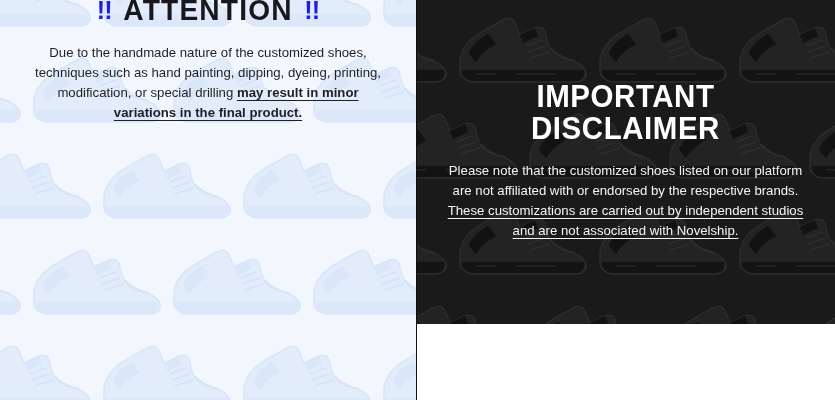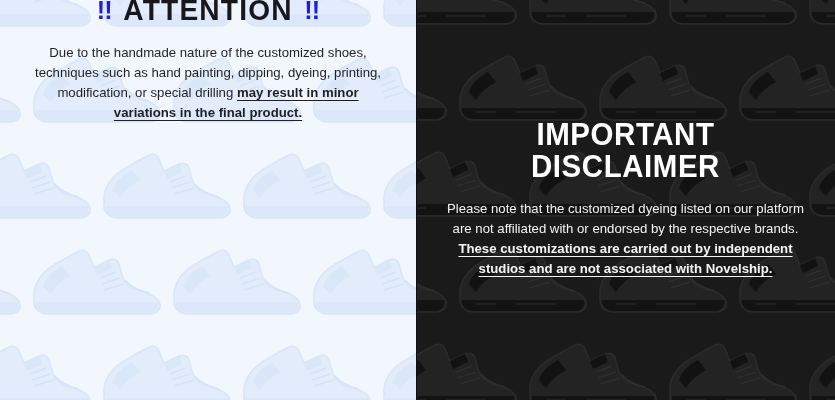--- a/index.html
+++ b/index.html
@@ -17,21 +17,21 @@
   
   #left-panel {
     width:416px; height:400px;
     position:relative;
     background:#f2f7fe;
     overflow:hidden;
     display:flex; align-items:flex-start; justify-content:center;
   }
   
   #right-panel {
-    width:419px; height:400px;
+    width:419px; height:324px;
     position:relative;
     background:#1a1a1a;
     overflow:hidden;
     display:flex; align-items:center; justify-content:flex-end;
   }
 
   .pattern {
     position:absolute;
     top:0; left:0; right:0; bottom:0;
     pointer-events:none;
@@ -98,21 +98,21 @@
   }
   .disc-head .l2 { display:block; }
 
   .body-light {
     font-size:13.2px;
     line-height:1.52;
     color:#f4f4f4;
     font-weight:400;
   }
   .body-light .em {
-    font-weight:bold;
+    font-weight:normal;
     text-decoration:underline;
     text-underline-offset:2.5px;
     text-decoration-thickness:1.2px;
   }
 
   .divider {
     position:absolute;
     left:416px; top:0;
     width:1px; height:400px;
     background:#0d0f14;
@@ -223,18 +223,18 @@
           <use href="#sneakerD" x="390" y="340"></use>
         </g>
       </svg>
     </div>
 
     <div class="content">
       <div class="disc-head">
         <span class="l1">IMPORTANT</span>
         <span class="l2">DISCLAIMER</span>
       </div>
-      <p class="body-light"><span>Please note that the customized dyeing listed on our platform are not affiliated with or endorsed by the respective brands. </span><span class="em">These customizations are carried out by independent studios and are not associated with Novelship.</span></p>
+      <p class="body-light"><span>Please note that the customized shoes listed on our platform are not affiliated with or endorsed by the respective brands. </span><span class="em">These customizations are carried out by independent studios and are not associated with Novelship.</span></p>
     </div>
   </div>
 
   <div class="divider"></div>
 </div>
 
 </body></html>

